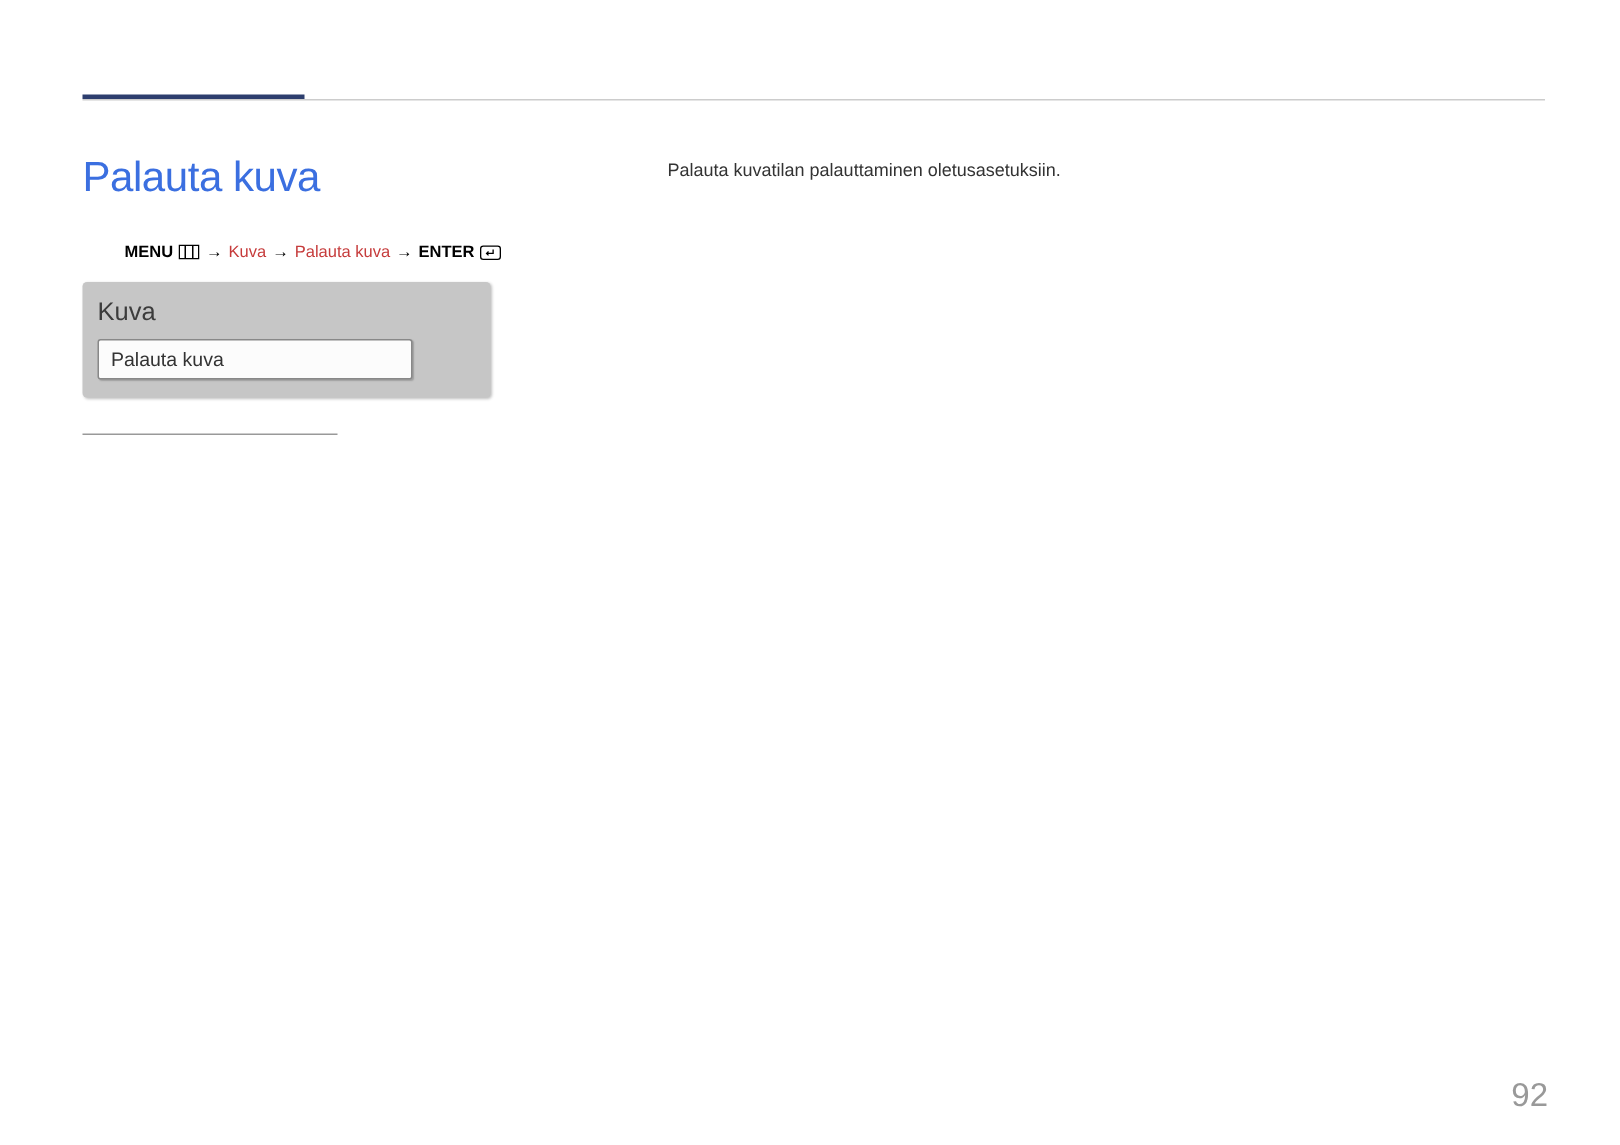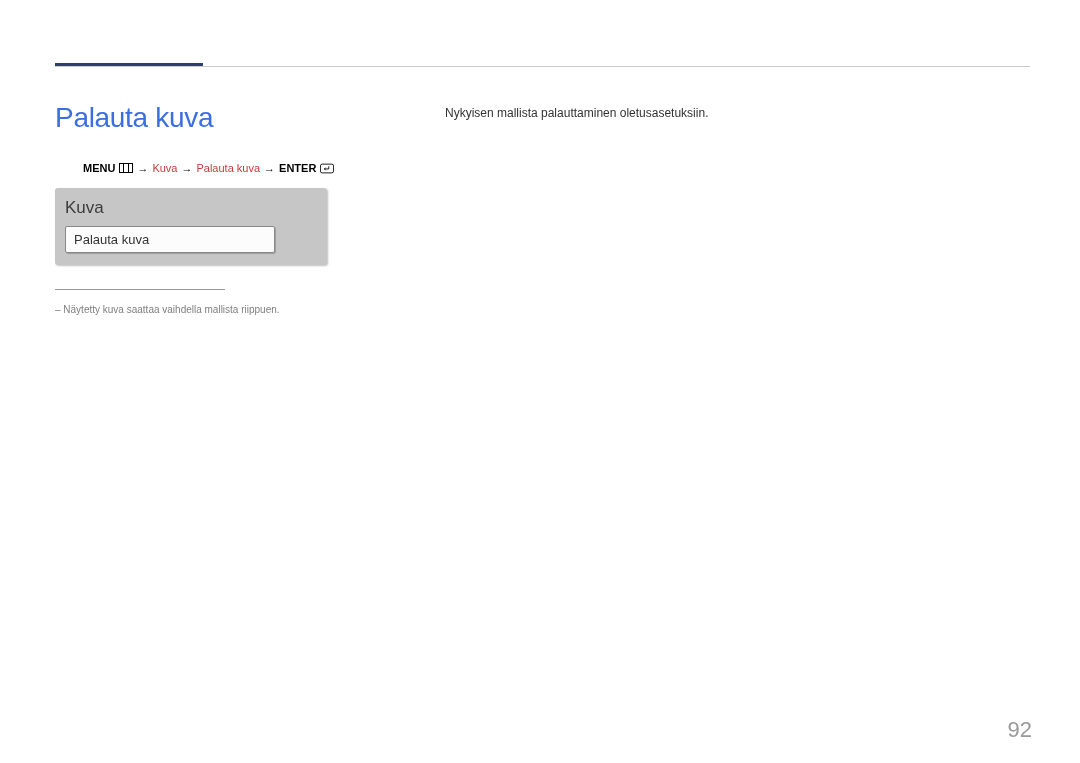--- a/index.html
+++ b/index.html
@@ -156,21 +156,20 @@
         </svg>
       </span>
     </div>
 
     <div class="menu-panel">
       <div class="panel-title">Kuva</div>
       <div class="panel-item">Palauta kuva</div>
     </div>
 
     <div class="footnote-divider"></div>
-    <div class="footnote">– Näytetty kuva saattaa vaihdella mallista riippuen.</div>
   </div>
 
   <div class="right-col">
-    <p class="description">Nykyisen mallista palauttaminen oletusasetuksiin.</p>
+    <p class="description">Palauta kuvatilan palauttaminen oletusasetuksiin.</p>
   </div>
 </div>
 
 <div class="page-number">92</div>
 
 </body></html>

